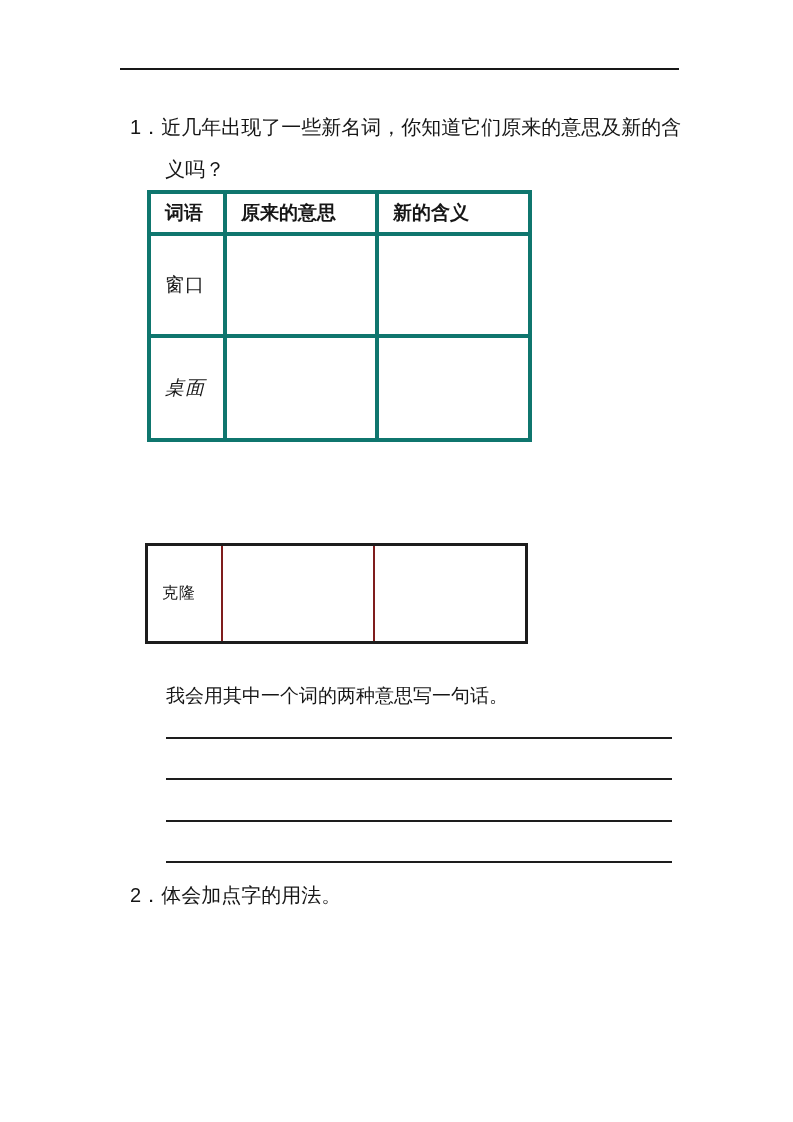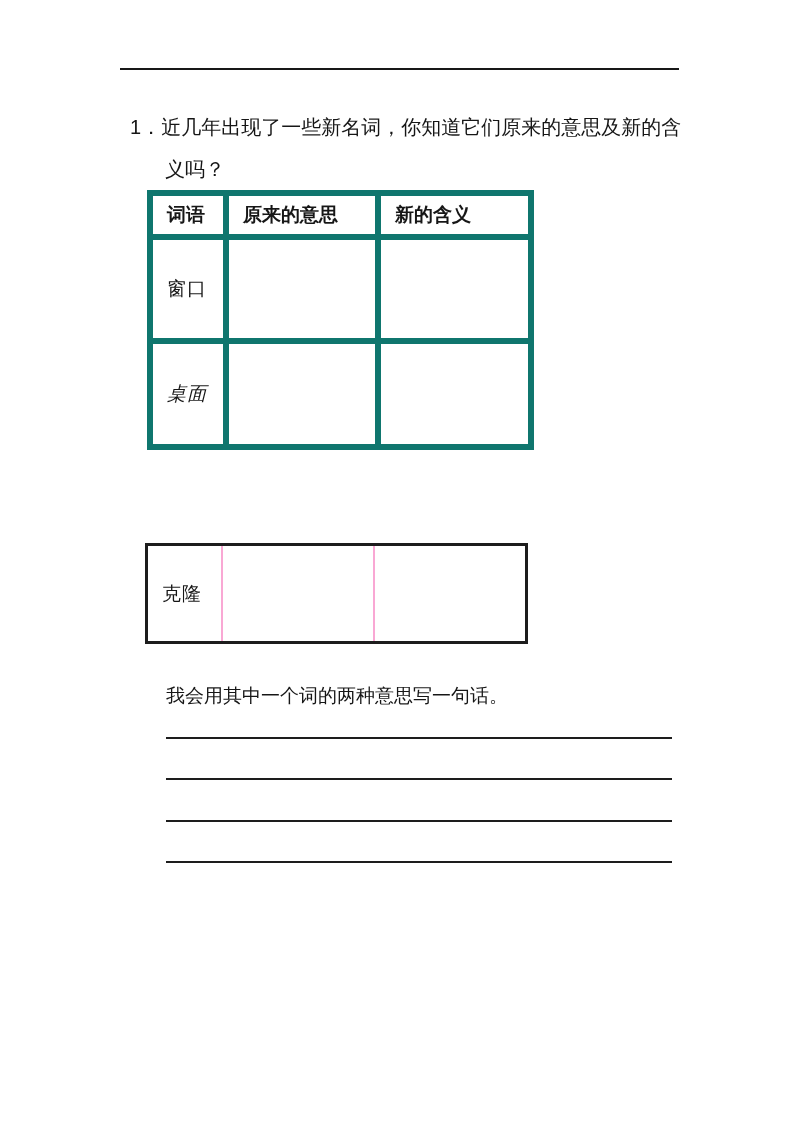--- a/index.html
+++ b/index.html
@@ -26,21 +26,21 @@
   }
   .q-num { display:inline; }
 
   
   .vocab-table {
     position:absolute; left:147px; top:190px;
     border-collapse:collapse; table-layout:fixed;
     width:381px;
   }
   .vocab-table td {
-    border:6px solid #0f766e;
+    border:4px solid #0f766e;
     padding:0 0 0 14px; vertical-align:middle;
     font-size:19px;
   }
   .vocab-table { border:2px solid #1f1f1f; }
   .vocab-table tr.hdr td {
     font-weight:bold; border-bottom-width:2px;
     height:38px;
   }
   .vocab-table tr.r1 td { height:98px; }
   .vocab-table tr.r2 td { height:99px; }
@@ -52,23 +52,23 @@
   }
 
   
   .vocab-table-detached {
     position:absolute; left:145px; top:543px;
     border-collapse:collapse; table-layout:fixed;
     width:383px;
     border:3px solid #1d1d1d;
   }
   .vocab-table-detached td {
-    border:2px solid #f9a8d4;
+    border:2px solid #7f1d1d;
     padding:0 12px 0 14px; vertical-align:middle;
-    font-size:19px; height:95px;
+    font-size:16px; height:95px;
   }
 
   .sentence-prompt {
     position:absolute; left:166px; top:685px;
     font-size:19px; line-height:22px;
   }
 
   .ans-line {
     position:absolute; left:166px; width:506px; height:2px;
     background:#1d1d1d;
@@ -146,15 +146,16 @@
   </tbody>
     </table>
 
   <div class="sentence-prompt">我会用其中一个词的两种意思写一句话。</div>
 
   <div class="ans-line l1"></div>
   <div class="ans-line l2"></div>
   <div class="ans-line l3"></div>
   <div class="ans-line l4"></div>
 
+  <div class="q2-title"><span>2．</span><span>体会加点字的用法。</span></div>
 
 
 </div>
 
 </body></html>

